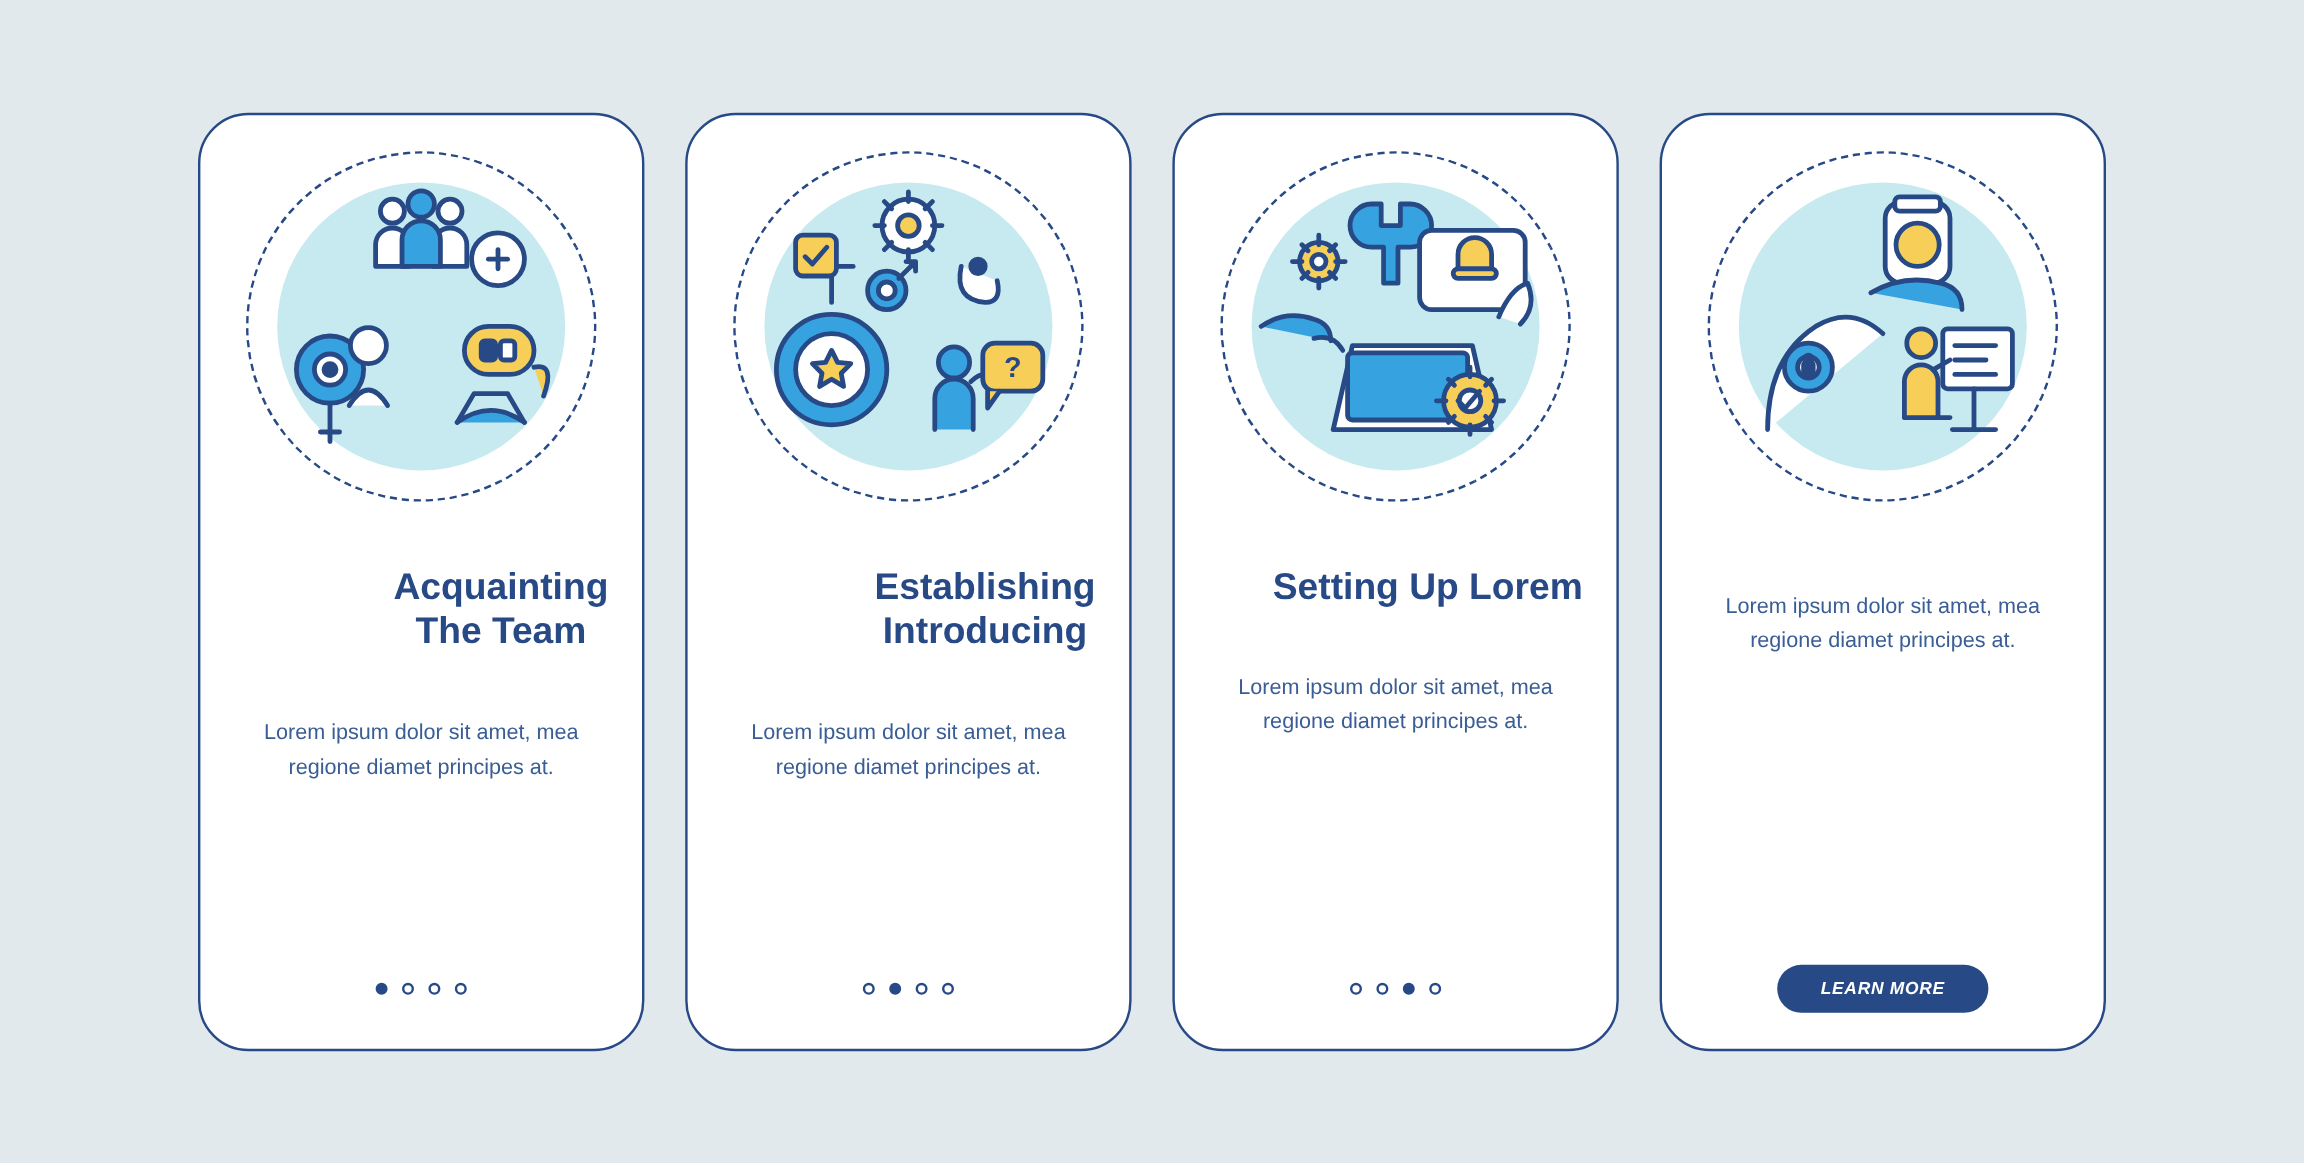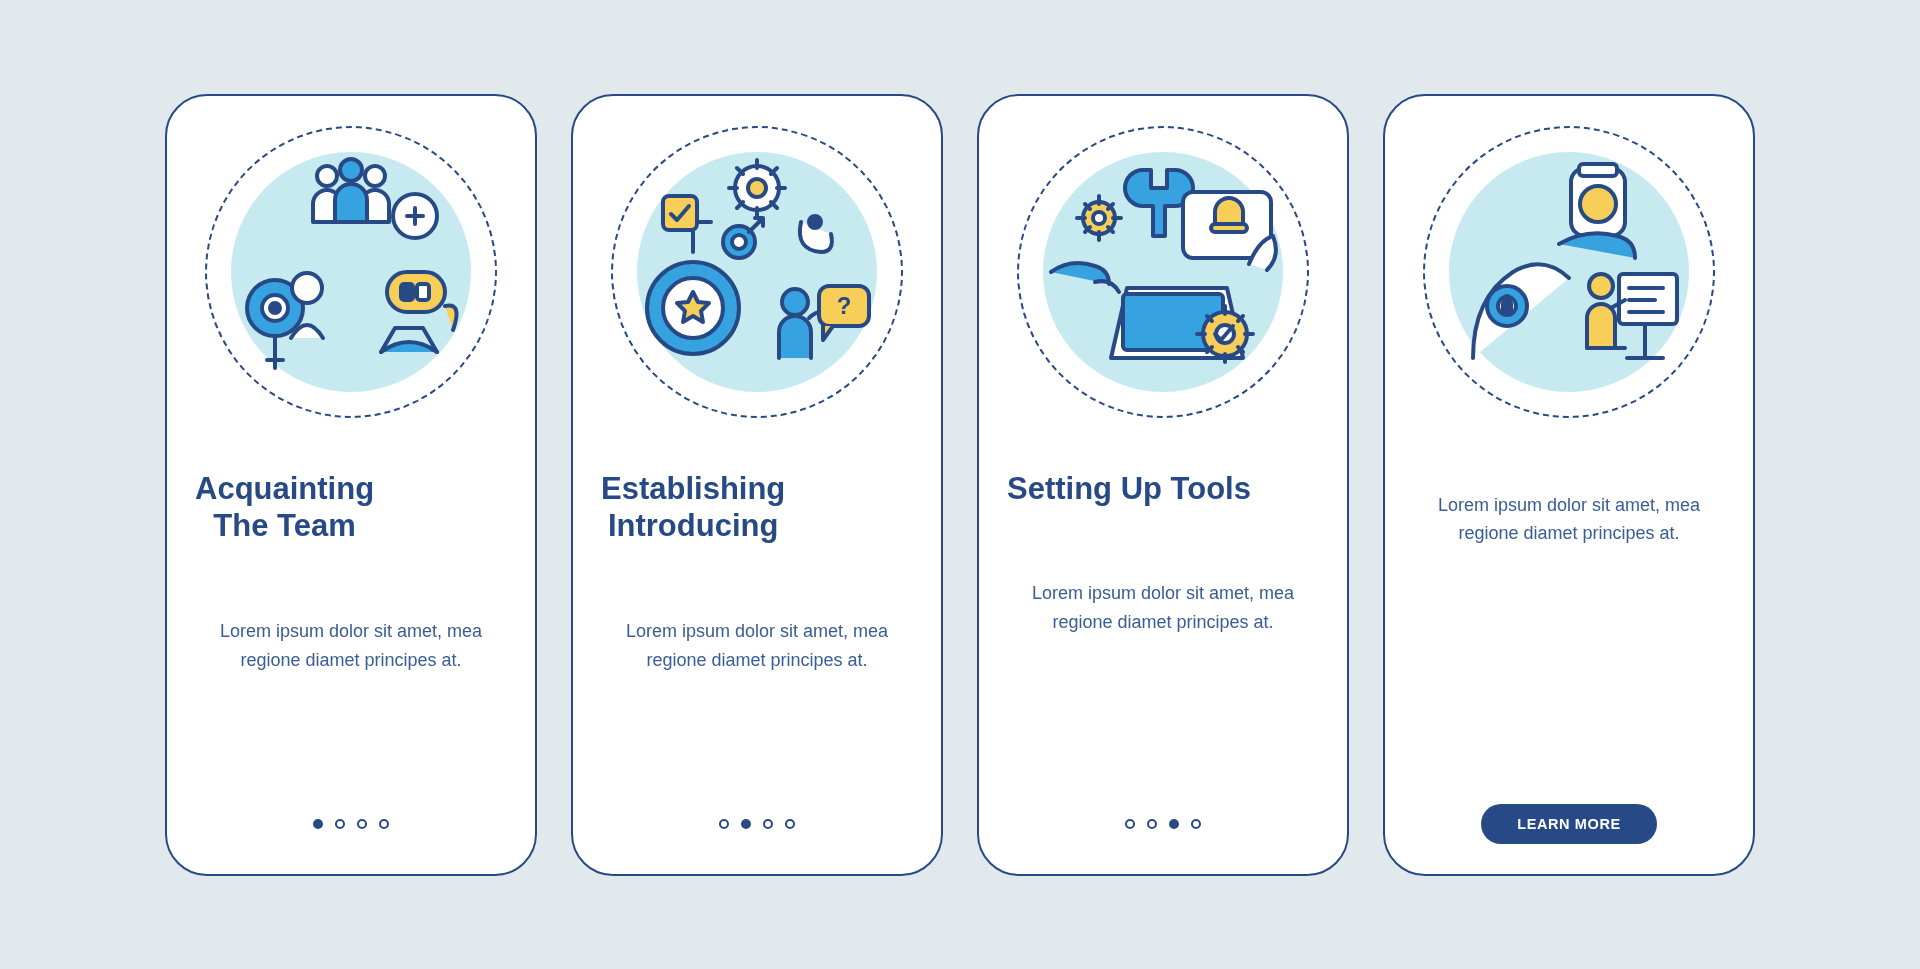--- a/index.html
+++ b/index.html
@@ -31,25 +31,24 @@
   }
   .illus::before, .illus::after {
     content: ""; position: absolute;
     border: 2.5px dashed #274a87; border-radius: 50%;
   }
   .illus::before { inset: -26px; border-right-color: transparent; border-left-color: transparent; transform: rotate(18deg);}
   .illus::after { inset: -26px; border-top-color: transparent; border-bottom-color: transparent; transform: rotate(18deg);}
   .illus svg { width: 100%; height: 100%; }
   .content {
     flex: 1;
-    display: flex; flex-direction: column; align-items: flex-start;
+    display: flex; flex-direction: column; align-items: flex-end;
     text-align: center;
     margin-top: 78px;
     width: 100%;
-    gap: 21px;
   }
   .title {
     color: #274a87;
     font-size: 31px;
     font-weight: 800;
     line-height: 1.22;
     white-space: pre-line;
     margin-bottom: 30px;
   }
   .desc {
@@ -69,20 +68,21 @@
     border: 2px solid #274a87; background: transparent;
   }
   .dot.active { background: #274a87; }
   .learn-btn {
     background: #274a87; color: #fff;
     border: none; border-radius: 999px;
     padding: 12px 36px;
     font-size: 14.5px; font-weight: 800;
     letter-spacing: 0.6px;
     cursor: pointer;
+    font-style: italic;
   }
 </style>
 </head>
 <body>
 
 <div class="screens-row">
 
   <div class="phone">
     <div class="illus">
       <svg viewBox="0 0 240 240">
@@ -190,21 +190,21 @@
           <path d="M68 206 h132 l-16 -70 h-100 z" fill="#fff"></path>
           <rect x="80" y="142" width="100" height="56" rx="4" fill="#36a3e0"></rect>
           <circle cx="182" cy="182" r="22" fill="#f7cf58"></circle>
             <circle cx="182" cy="182" r="9" fill="#fff"></circle>
           <path d="M182 154 v8 M182 202 v8 M154 182 h8 M202 182 h8 M164 164 l5 5 M195 195 l5 5 M164 200 l5 -5 M195 169 l5 -5"></path>
           <path d="M172 182 l6 6 12 -14"></path>
         </g>
       </svg>
     </div>
     <div class="content">
-      <div class="title">Setting Up Tools</div>
+      <div class="title">Setting Up Lorem</div>
       <div class="desc">Lorem ipsum dolor sit amet, mea regione diamet principes at.</div>
     </div>
     <div class="bottom">
       <div class="dots">
         <span class="dot"></span>
         <span class="dot"></span>
         <span class="dot active"></span>
         <span class="dot"></span>
       </div>
     </div>

